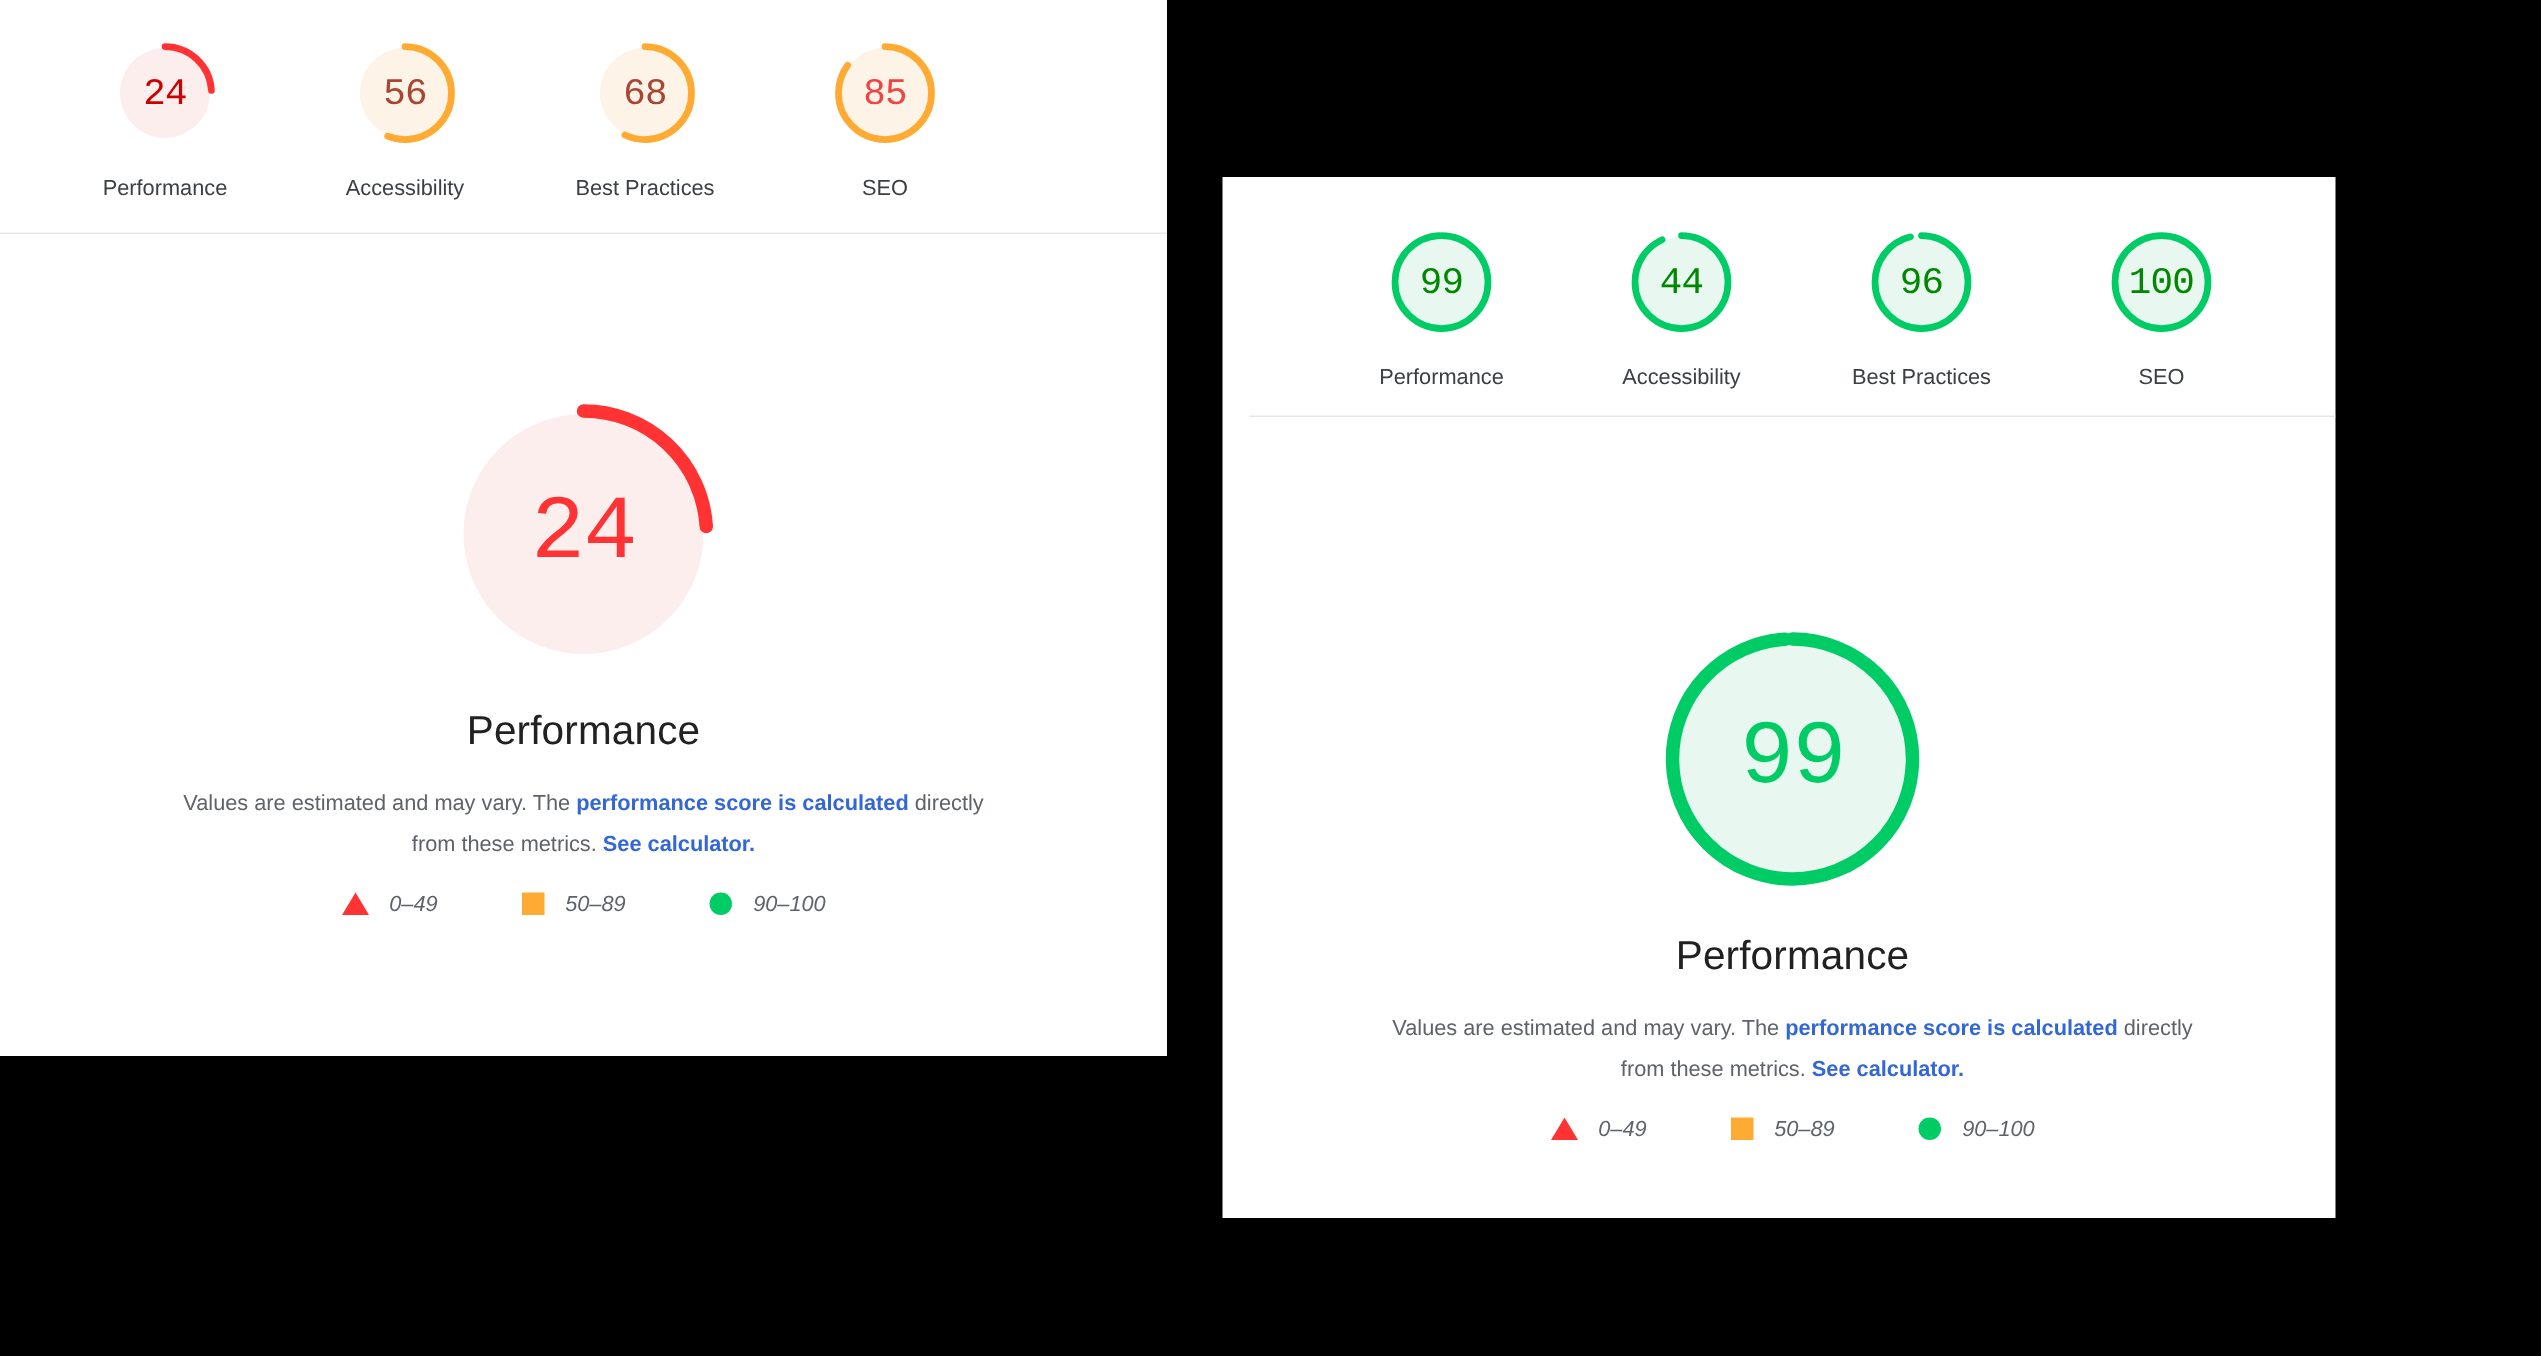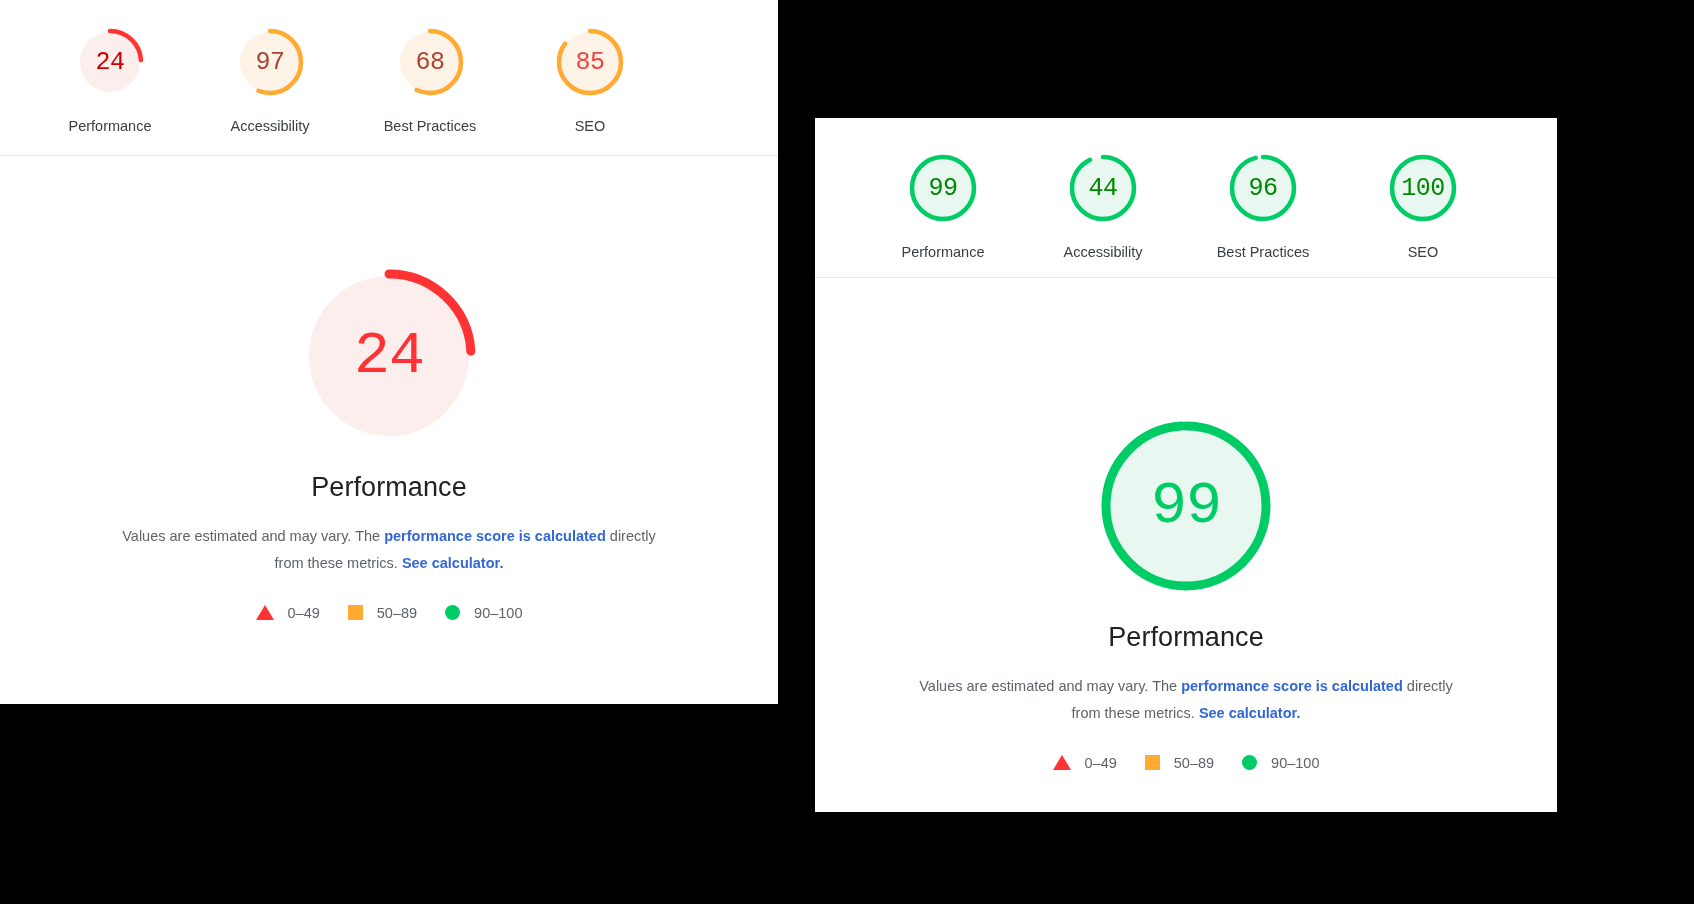--- a/index.html
+++ b/index.html
@@ -33,20 +33,21 @@
     width: 778px;
     height: 704px;
   }
 
   
   #panel-right {
     left: 815px;
     top: 118px;
     width: 742px;
     height: 694px;
+    padding-left: 18px;
   }
 
   
   .gauge-strip {
     display: flex;
     align-items: flex-start;
     box-sizing: border-box;
     border-bottom: 1px solid #e7e7e7;
   }
 
@@ -162,24 +163,25 @@
   }
 
   .big-desc a {
     color: #3367d6;
     text-decoration: none;
     font-weight: bold;
   }
 
   
   .legend {
-    margin-top: 28px;
-    display: flex;
-    align-items: center;
-    gap: 28px;
+    margin-top: 18px;
+    display: flex;
+    align-items: center;
+    gap: 56px;
+    font-style: italic;
   }
 
   .legend-item {
     display: flex;
     align-items: center;
     gap: 14px;
   }
 
   .legend-label {
     font-size: 14.5px;
@@ -226,21 +228,21 @@
         </div>
         <div class="gauge-mini-label">Performance</div>
       </div>
 
       <div class="gauge-mini">
         <div class="gauge-mini-circle">
           <svg width="72" height="72" viewBox="0 0 72 72" aria-hidden="true">
             <circle cx="36" cy="36" r="30" fill="#fdf3e6"></circle>
             <circle cx="36" cy="36" r="31" fill="none" stroke="#fa3" stroke-width="4.5" stroke-linecap="round" stroke-dasharray="109.1 132.6" transform="rotate(-90 36 36)"></circle>
           </svg>
-          <div class="gauge-mini-value" style="color:#a43">97</div>
+          <div class="gauge-mini-value" style="color:#a43">56</div>
         </div>
         <div class="gauge-mini-label">Accessibility</div>
       </div>
 
       <div class="gauge-mini">
         <div class="gauge-mini-circle">
           <svg width="72" height="72" viewBox="0 0 72 72" aria-hidden="true">
             <circle cx="36" cy="36" r="30" fill="#fdf3e6"></circle>
             <circle cx="36" cy="36" r="31" fill="none" stroke="#fa3" stroke-width="4.5" stroke-linecap="round" stroke-dasharray="111.1 130.7" transform="rotate(-90 36 36)"></circle>
           </svg>

